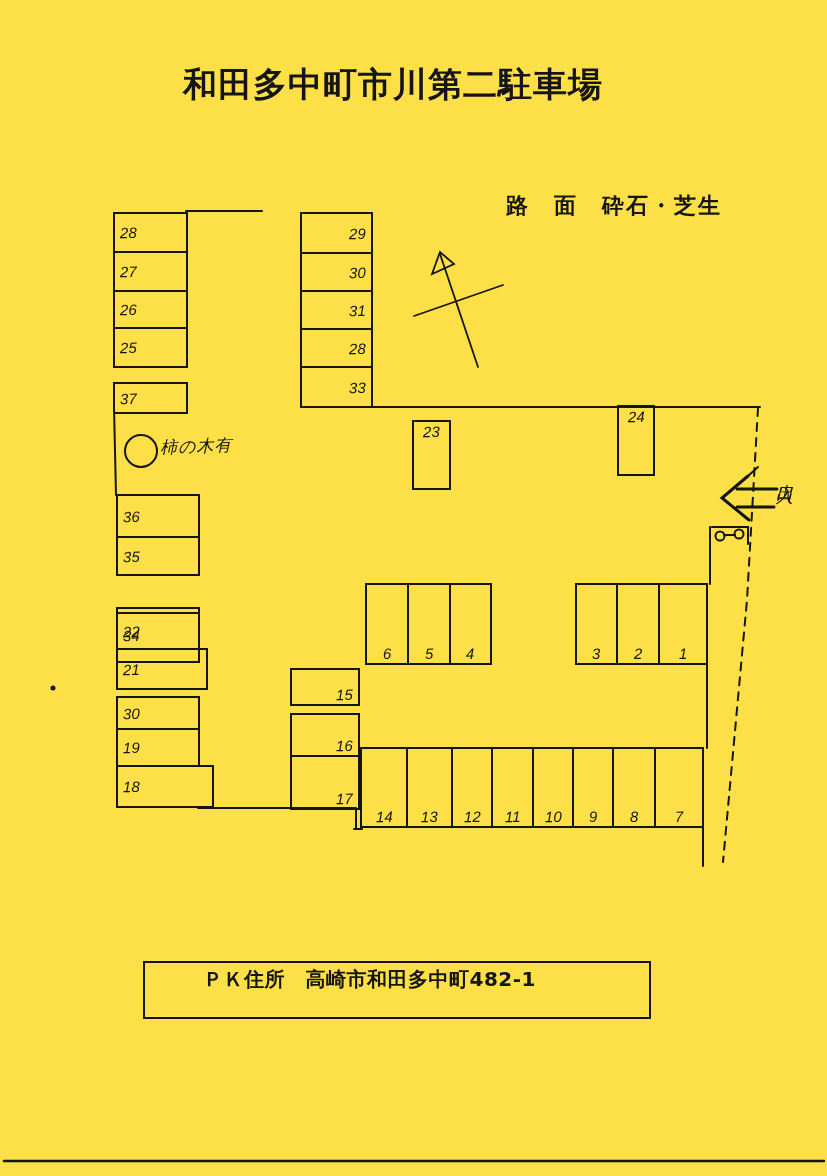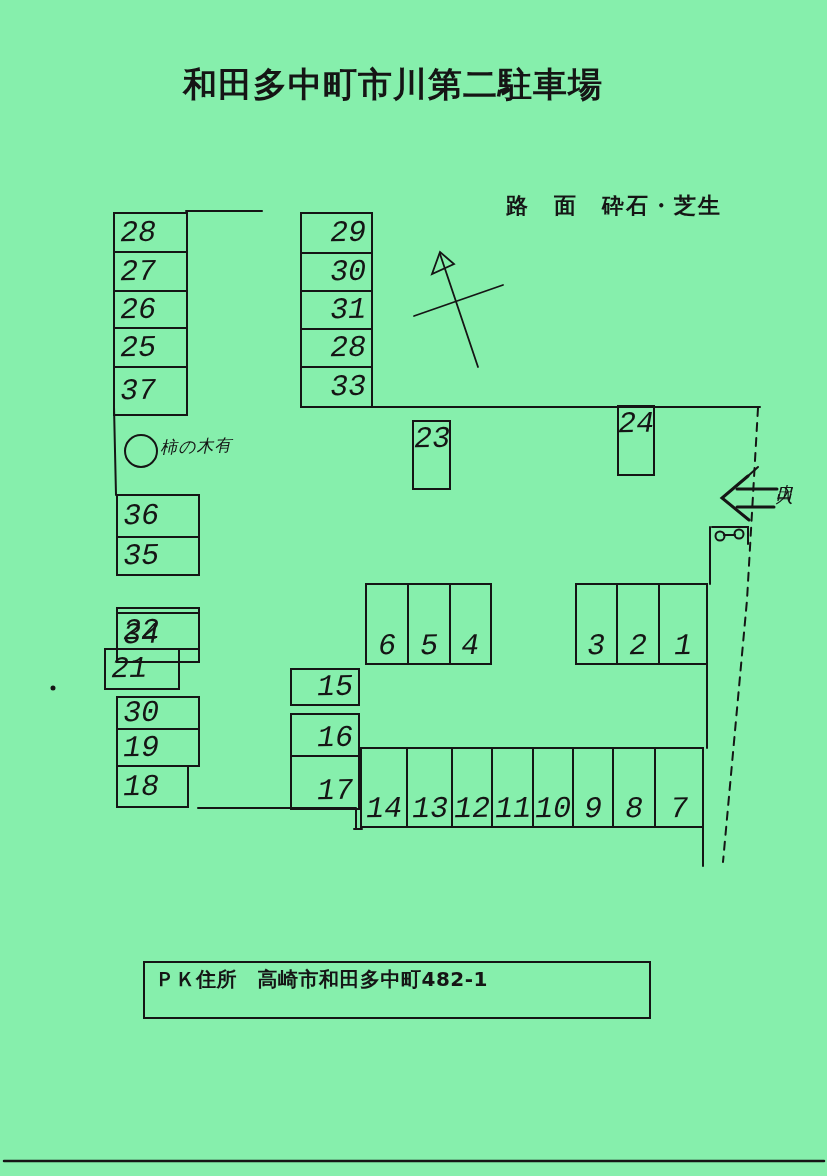--- a/index.html
+++ b/index.html
@@ -1,56 +1,56 @@
 <!DOCTYPE html>
 <html><head>
 <meta charset="utf-8">
 <style>
   html,body{margin:0;padding:0;background:#e9e9e9;}
   .sheet{
-    position:relative;width:827px;height:1176px;background:#86efac;
+    position:relative;width:827px;height:1176px;background:#fde047;
     font-family:"DejaVu Sans","Liberation Sans",sans-serif;color:#151515;
     overflow:hidden;margin:0 auto;
   }
   .title{
     position:absolute;left:183px;top:62px;font-size:34px;font-weight:bold;
     letter-spacing:1px;white-space:nowrap;
   }
   .surface-note{
     position:absolute;left:506px;top:191px;font-size:22px;font-weight:bold;
     letter-spacing:2px;white-space:nowrap;
   }
   .sp{
     position:absolute;border:2px solid #151515;box-sizing:border-box;
     display:flex;padding:2px 5px;background:transparent;
   }
   .lbl{
-    font-family:Liberation Mono, monospace;font-style:italic;
-    font-size:30px;line-height:1;color:#151515;transform:rotate(-1deg);
+    font-family:Liberation Sans, sans-serif;font-style:italic;
+    font-size:15px;line-height:1;color:#151515;transform:rotate(-1deg);
   }
   .lab-left{align-items:center;justify-content:flex-start;}
   .lab-right{align-items:center;justify-content:flex-end;margin-left:40px;}
   .lab-bottom{align-items:flex-end;justify-content:center;}
   .lab-bottomright{align-items:flex-end;justify-content:flex-end;}
   .lab-top{align-items:flex-start;justify-content:center;}
   .tree-label{
     position:absolute;left:160px;top:435px;font-size:17px;white-space:nowrap;
     font-family:"DejaVu Serif","Liberation Serif",serif;font-style:italic;
     transform:rotate(-2deg);letter-spacing:1px;
   }
   .entrance-label{
     position:absolute;left:774px;top:471px;height:80px;font-size:17px;
     writing-mode:vertical-rl;text-orientation:upright;letter-spacing:2px;
     font-family:"DejaVu Serif","Liberation Serif",serif;font-style:italic;
   }
   .info-box{
     position:absolute;left:143px;top:961px;width:508px;height:58px;
     border:2.5px solid #151515;box-sizing:border-box;padding:3px 10px;
   }
-  .info-line{font-size:20px;font-weight:bold;line-height:26px;white-space:nowrap;letter-spacing:0.5px;}
+  .info-line{font-size:20px;font-weight:bold;line-height:26px;white-space:nowrap;letter-spacing:0.5px;margin-left:48px;}
   svg.lines{position:absolute;left:0;top:0;}
 </style>
 </head>
 <body>
 
 <div class="sheet">
 
   <div class="title">和田多中町市川第二駐車場</div>
   <div class="surface-note">路　面　砕石・芝生</div>
 
@@ -102,21 +102,21 @@
     </div>
   <div class="sp lab-left" style="left:113px;top:251px;width:75px;height:41px">
       <span class="lbl">27</span>
     </div>
   <div class="sp lab-left" style="left:113px;top:290px;width:75px;height:39px">
       <span class="lbl">26</span>
     </div>
   <div class="sp lab-left" style="left:113px;top:327px;width:75px;height:41px">
       <span class="lbl">25</span>
     </div>
-  <div class="sp lab-left" style="left:113px;top:366px;width:75px;height:50px">
+  <div class="sp lab-left" style="left:113px;top:382px;width:75px;height:32px">
       <span class="lbl">37</span>
     </div>
 
   <div class="sp lab-right" style="left:260px;top:212px;width:73px;height:42px">
       <span class="lbl">29</span>
     </div>
   <div class="sp lab-right" style="left:260px;top:252px;width:73px;height:40px">
       <span class="lbl">30</span>
     </div>
   <div class="sp lab-right" style="left:260px;top:290px;width:73px;height:40px">
@@ -143,30 +143,30 @@
     </div>
   <div class="sp lab-left" style="left:116px;top:536px;width:84px;height:40px">
       <span class="lbl">35</span>
     </div>
   <div class="sp lab-left" style="left:116px;top:607px;width:84px;height:56px">
       <span class="lbl">34</span>
     </div>
   <div class="sp lab-left" style="left:116px;top:612px;width:84px;height:38px">
       <span class="lbl">22</span>
     </div>
-  <div class="sp lab-left" style="left:104px;top:648px;width:76px;height:42px">
+  <div class="sp lab-left" style="left:116px;top:648px;width:92px;height:42px">
       <span class="lbl">21</span>
     </div>
   <div class="sp lab-left" style="left:116px;top:696px;width:84px;height:34px">
       <span class="lbl">30</span>
     </div>
   <div class="sp lab-left" style="left:116px;top:728px;width:84px;height:39px">
       <span class="lbl">19</span>
     </div>
-  <div class="sp lab-left" style="left:116px;top:765px;width:73px;height:43px">
+  <div class="sp lab-left" style="left:116px;top:765px;width:98px;height:43px">
       <span class="lbl">18</span>
     </div>
 
   <div class="sp lab-bottomright" style="left:290px;top:668px;width:70px;height:38px">
       <span class="lbl">15</span>
     </div>
   <div class="sp lab-bottomright" style="left:290px;top:713px;width:70px;height:44px">
       <span class="lbl">16</span>
     </div>
   <div class="sp lab-bottomright" style="left:290px;top:755px;width:70px;height:55px">

